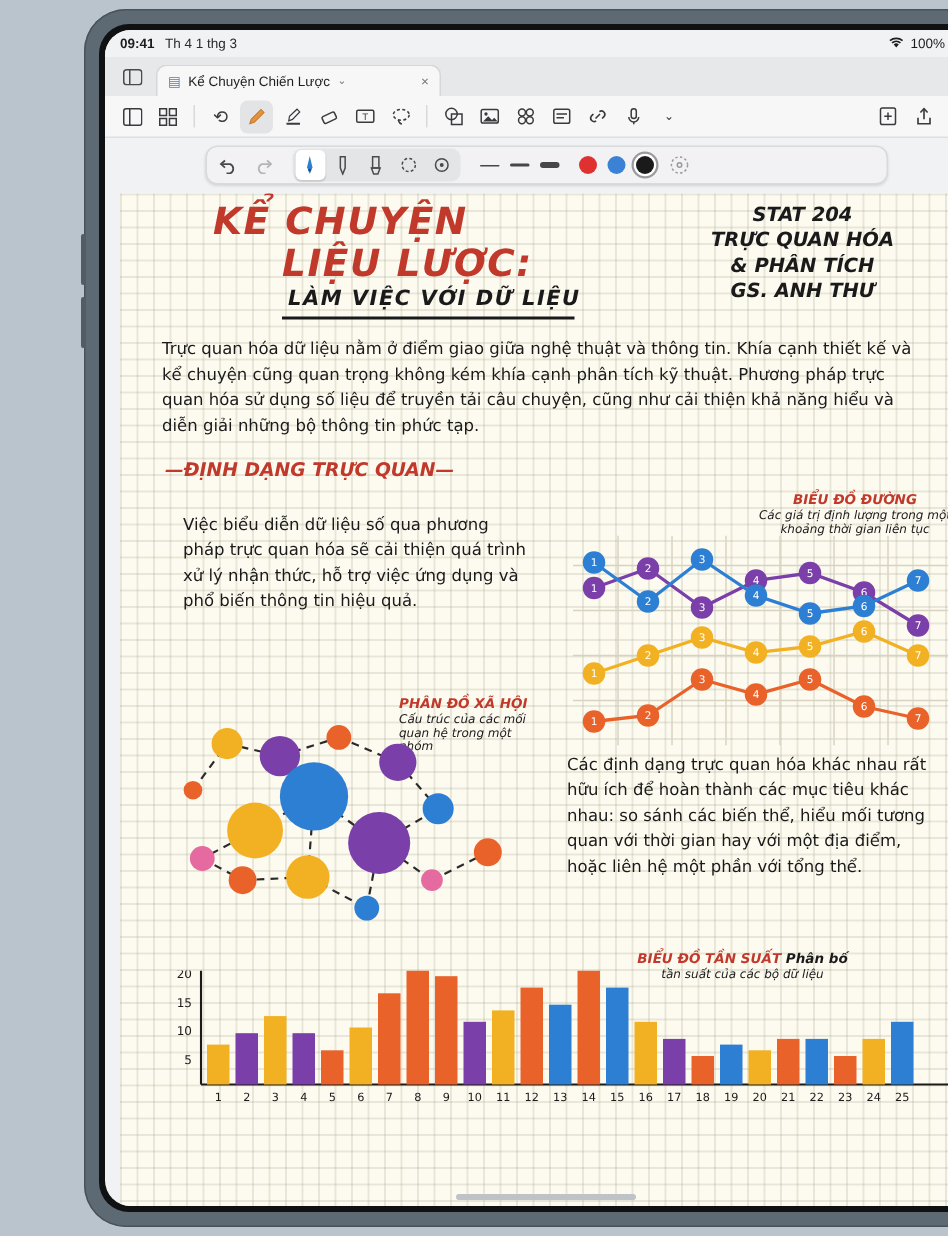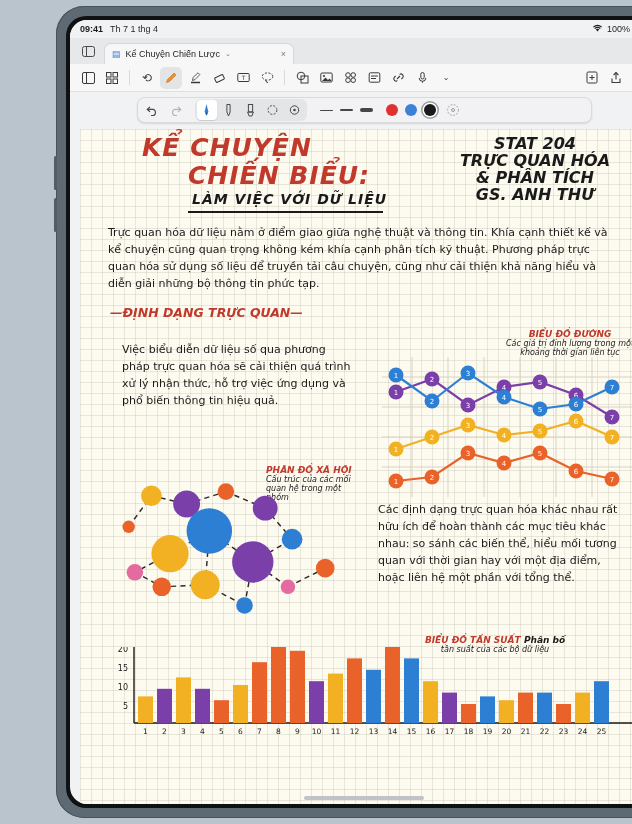--- a/index.html
+++ b/index.html
@@ -132,21 +132,21 @@
   .title1, .title2, .title3 {
     position: absolute; color: #c0392b; font-weight: bold;
     font-style: italic; letter-spacing: 1px;
   }
   .title1 { left: 62px; top: 4px; font-size: 25px; }
   .title2 { left: 108px; top: 32px; font-size: 25px; }
   .title3 { left: 112px; top: 62px; font-size: 14px; color: #1a1a1a; font-weight: bold; }
   .title-underline { position: absolute; left: 108px; top: 82px; width: 195px; height: 2px; background: #1a1a1a; }
   .course {
     position: absolute; right: 24px; top: 6px; width: 190px;
-    text-align: center; font-size: 16px; font-style: italic; font-weight: bold;
+    text-align: center; font-size: 13px; font-style: italic; font-weight: bold;
     line-height: 17px; color: #1a1a1a; padding-left: 12px;
   }
   .para {
     position: absolute; font-size: 11px; line-height: 17px;
     color: #1a1a1a;
   }
   .p1 { left: 28px; top: 95px; width: 508px; }
   .h2 {
     position: absolute; left: 30px; top: 176px;
     font-size: 12.5px; font-weight: bold; font-style: italic; color: #c0392b;
@@ -172,21 +172,21 @@
 <div id="device">
   <div class="btn-side" style="left:-2px; top:150px; width:3px; height:34px;"></div>
   <div class="btn-side" style="left:-2px; top:192px; width:3px; height:34px;"></div>
   <div class="btn-side" style="right:-2px; top:330px; width:3px; height:52px;"></div>
 
   <div id="bezel">
     <div id="screen">
 
       <div id="statusbar">
         <span class="time">09:41</span>
-        <span class="date">Th 7 1 thg 4</span>
+        <span class="date">Th 4 1 thg 3</span>
         <span class="right">
           <span class="wifi-glyph">
             <svg width="11" height="9" viewBox="0 0 11 9">
                 <path d="M5.5 7.6 L7.2 5.6 A2.6 2.6 0 0 0 3.8 5.6 Z" fill="#1d1d1f"></path>
                 <path d="M1.3 3.1 A6.6 6.6 0 0 1 9.7 3.1" stroke="#1d1d1f" fill="none" stroke-width="1.1"></path>
                 <path d="M2.7 4.6 A4.3 4.3 0 0 1 8.3 4.6" stroke="#1d1d1f" fill="none" stroke-width="1.1"></path>
               </svg>
           </span>
           <span class="batt">
             <span>100%</span>
@@ -379,21 +379,21 @@
                 <circle cx="7" cy="7" r="5.4" stroke="#9a9a9e" fill="none" stroke-dasharray="1.6 1.6"></circle>
                 <circle cx="7" cy="7" r="1.5" fill="none" stroke="#9a9a9e"></circle>
               </svg>
           </span>
         </div>
       </div>
 
       <div id="canvas">
 
         <div class="title1 hw">KỂ CHUYỆN</div>
-        <div class="title2 hw">CHIẾN BIỂU:</div>
+        <div class="title2 hw">LIỆU LƯỢC:</div>
         <div class="title3 hw">LÀM VIỆC VỚI DỮ LIỆU</div>
         <div class="title-underline"></div>
 
         <div class="course hw" style="white-space:pre-line">STAT 204
 TRỰC QUAN HÓA
 &amp; PHÂN TÍCH
 GS. ANH THƯ</div>
 
         <div class="para p1 hw">Trực quan hóa dữ liệu nằm ở điểm giao giữa nghệ thuật và thông tin. Khía cạnh thiết kế và kể chuyện cũng quan trọng không kém khía cạnh phân tích kỹ thuật. Phương pháp trực quan hóa sử dụng số liệu để truyền tải câu chuyện, cũng như cải thiện khả năng hiểu và diễn giải những bộ thông tin phức tạp.</div>
 

